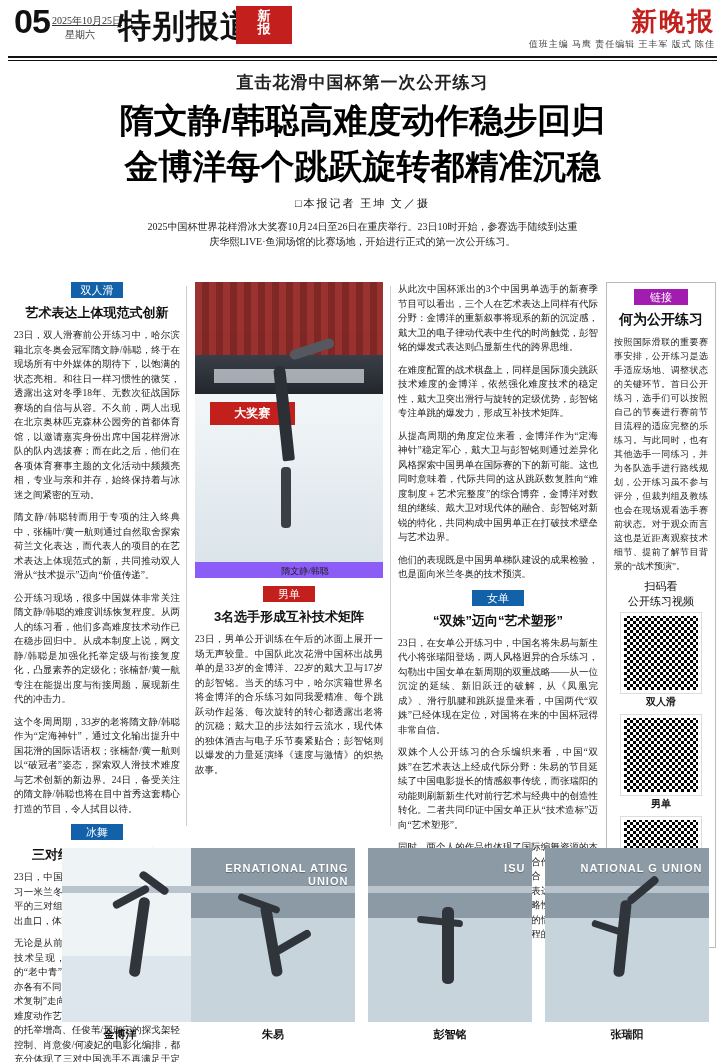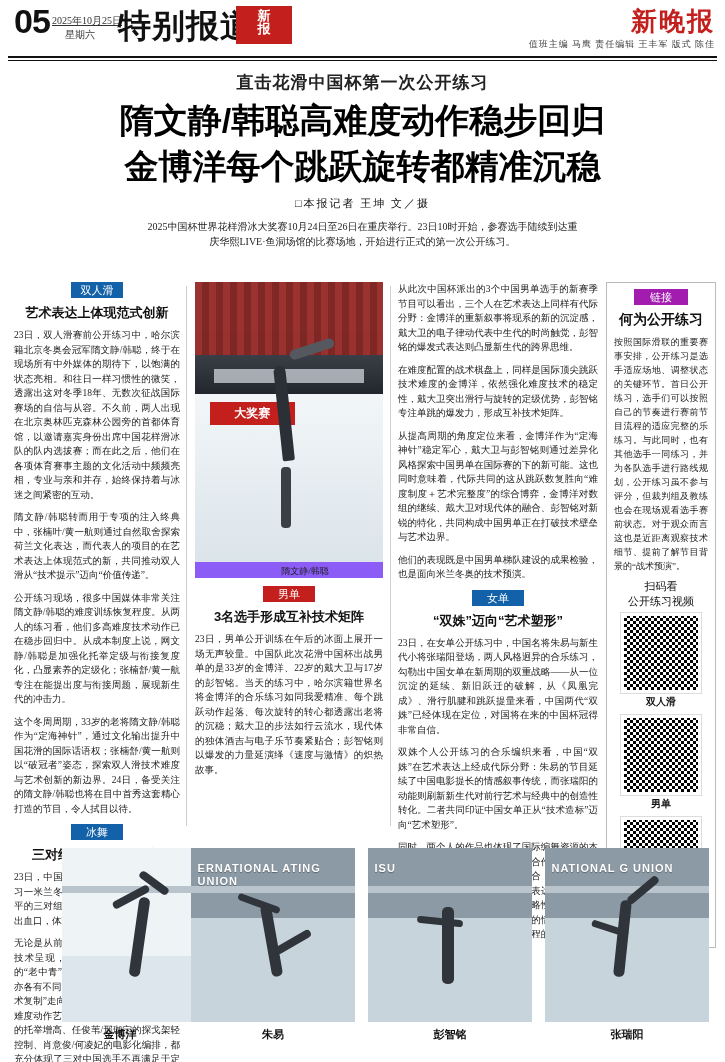--- a/index.html
+++ b/index.html
@@ -158,21 +158,21 @@
   .p2 { left:177px; }
   .p3 { left:354px; }
   .p4 { left:531px; }
 
   .ice-bg { background:linear-gradient(#eef3f6 0 62%, #dde6ec 62% 100%); }
   .ice-bg.dark { background:linear-gradient(#8c9aa5 0 40%, #c8d4dc 40% 100%); }
   .ice-bg .rail {
     position:absolute; left:0; right:0; top:22%; height:7px; background:#b9c4cc;
   }
   .ice-bg .banner-txt {
-    position:absolute; left:4%; top:8%; width:92%; text-align:left;
+    position:absolute; left:4%; top:8%; width:92%; text-align:right;
     font-family:"Liberation Sans", sans-serif; font-size:11px;
     font-weight:bold; color:#fff; letter-spacing:1px; line-height:13px;
     text-shadow:0 1px 1px rgba(0,0,0,.35);
   }
   .fig { position:absolute; background:#30343b; }
 
   
   .rail-box {
     position:absolute; left:606px; top:282px; width:110px; height:666px;
     border:1px solid #bbb; box-sizing:border-box; padding:6px 7px;

